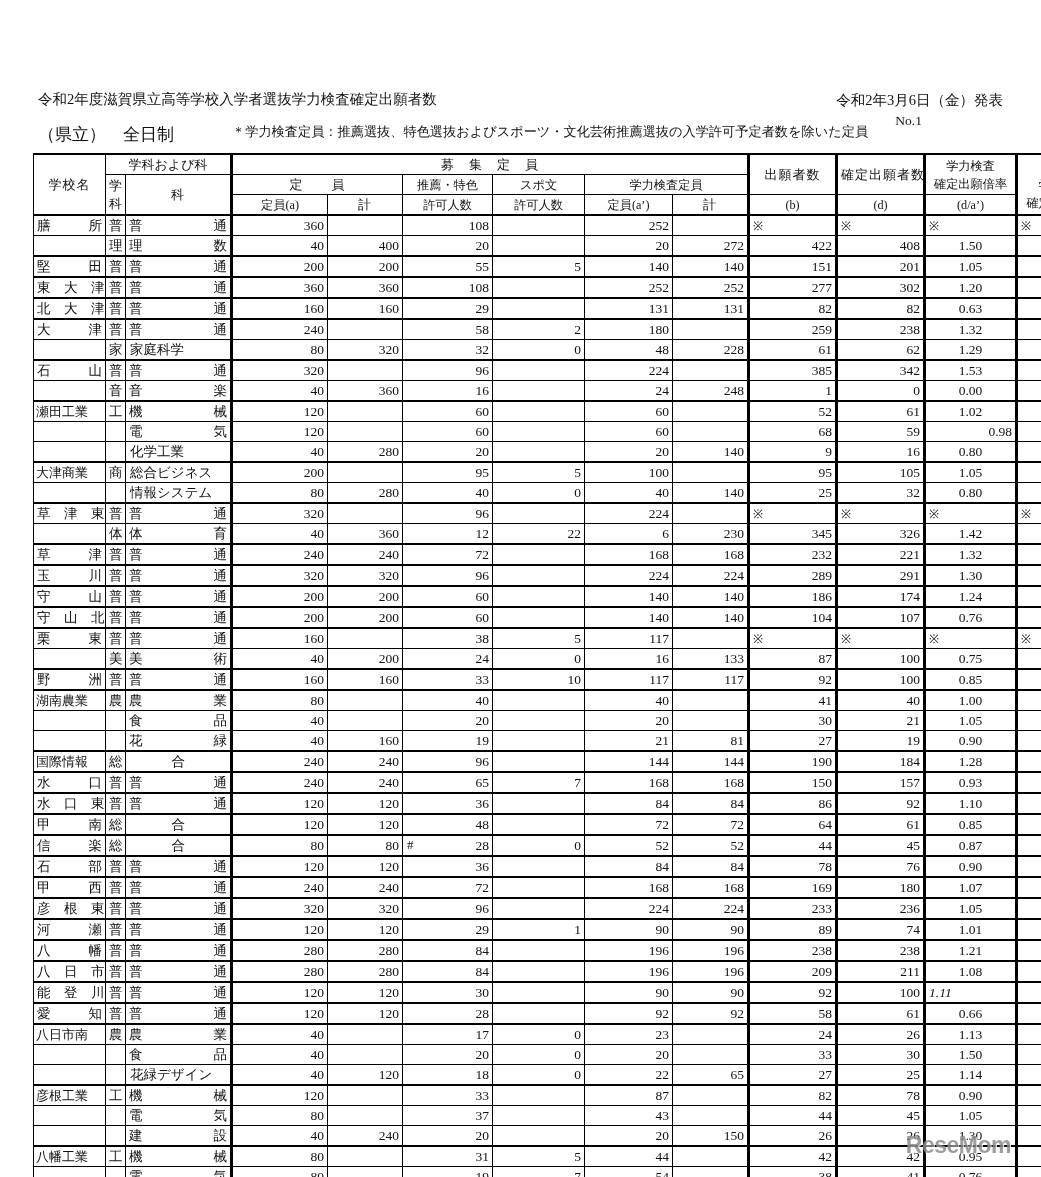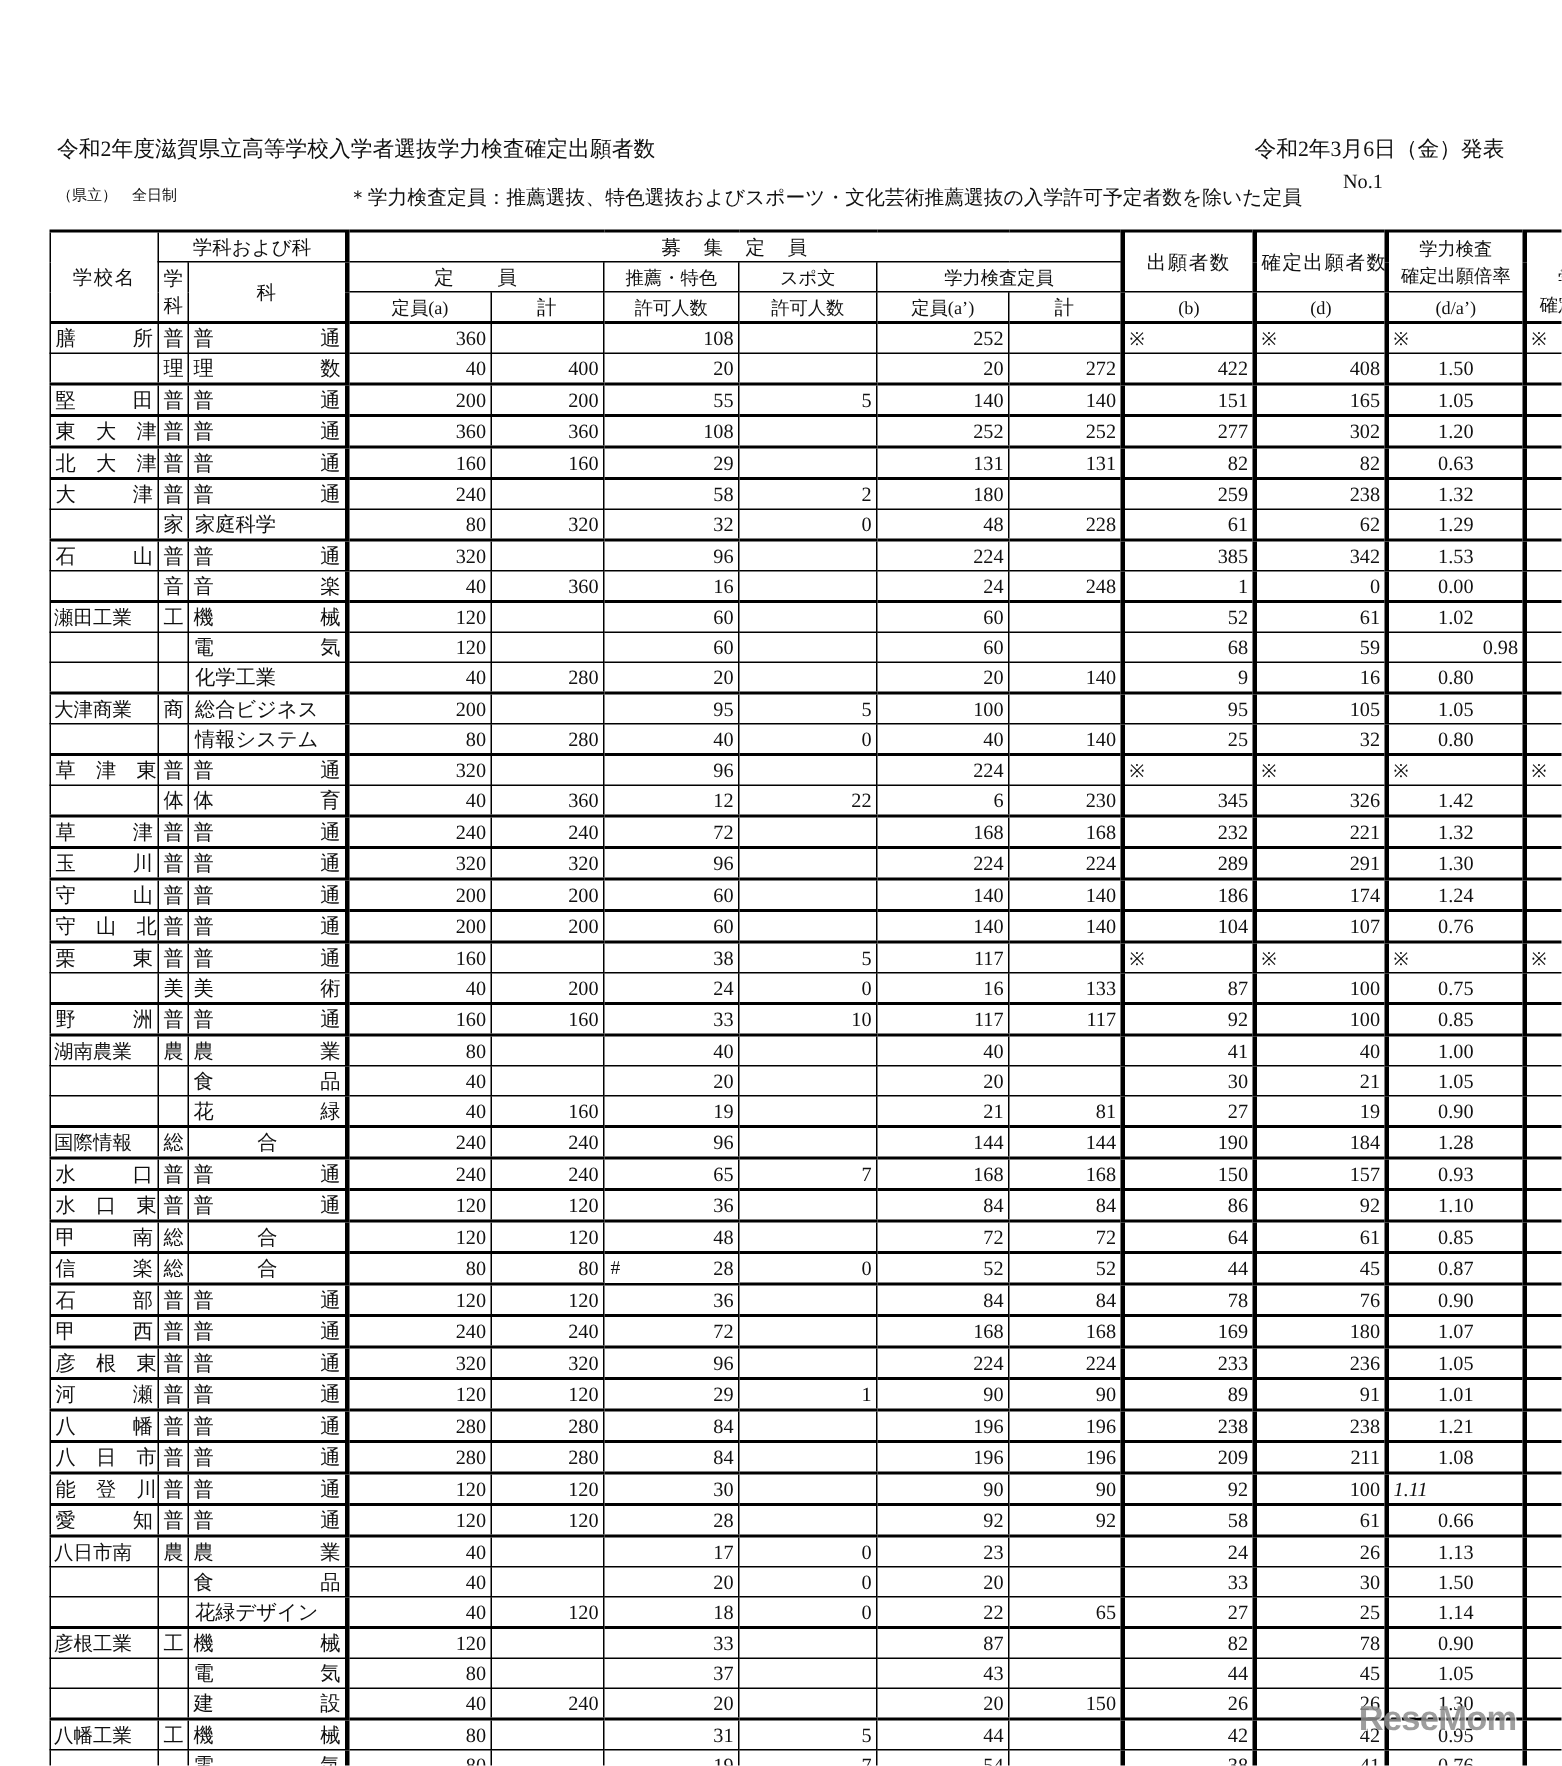--- a/index.html
+++ b/index.html
@@ -47,21 +47,21 @@
   .pub-no {
     display: block;
     font-size: 13.5px;
     margin-right: 22px;
     text-align: center;
   }
   .sub-left {
     position: absolute;
     left: 38px;
     top: 33px;
-    font-size: 10px;
+    font-size: 17px;
     white-space: nowrap;
   }
   .sub-note {
     position: absolute;
     left: 232px;
     top: 33px;
     font-size: 13.2px;
     white-space: nowrap;
   }
 
@@ -266,21 +266,21 @@
           <td class="school outer-top">堅　　田</td>
           <td class="gakka outer-top">普</td>
           <td class="ka outer-top">普　　通</td>
           <td class="num sep-l outer-top">200</td>
           <td class="num outer-top">200</td>
           <td class="num outer-top">55</td>
           <td class="num outer-top">5</td>
           <td class="num outer-top">140</td>
           <td class="num outer-top">140</td>
           <td class="num sep-l outer-top">151</td>
-          <td class="num sep-l outer-top">165</td>
+          <td class="num sep-l outer-top">201</td>
           <td class="num sep-l outer-top" style="text-align: center; padding-right: 3px;">1.05</td>
           <td class="num sep-l sep-r outer-top" style="text-align: center; padding-right: 3px;">1.01</td>
         </tr>
         <tr>
           <td class="school outer-top">東　大　津</td>
           <td class="gakka outer-top">普</td>
           <td class="ka outer-top">普　　通</td>
           <td class="num sep-l outer-top">360</td>
           <td class="num outer-top">360</td>
           <td class="num outer-top">108</td>
@@ -746,21 +746,21 @@
           <td class="school outer-top">河　　瀬</td>
           <td class="gakka outer-top">普</td>
           <td class="ka outer-top">普　　通</td>
           <td class="num sep-l outer-top">120</td>
           <td class="num outer-top">120</td>
           <td class="num outer-top">29</td>
           <td class="num outer-top">1</td>
           <td class="num outer-top">90</td>
           <td class="num outer-top">90</td>
           <td class="num sep-l outer-top">89</td>
-          <td class="num sep-l outer-top">91</td>
+          <td class="num sep-l outer-top">74</td>
           <td class="num sep-l outer-top" style="text-align: center; padding-right: 3px;">1.01</td>
           <td class="num sep-l sep-r outer-top" style="text-align: center; padding-right: 3px;">0.96</td>
         </tr>
         <tr>
           <td class="school outer-top">八　　幡</td>
           <td class="gakka outer-top">普</td>
           <td class="ka outer-top">普　　通</td>
           <td class="num sep-l outer-top">280</td>
           <td class="num outer-top">280</td>
           <td class="num outer-top">84</td>

